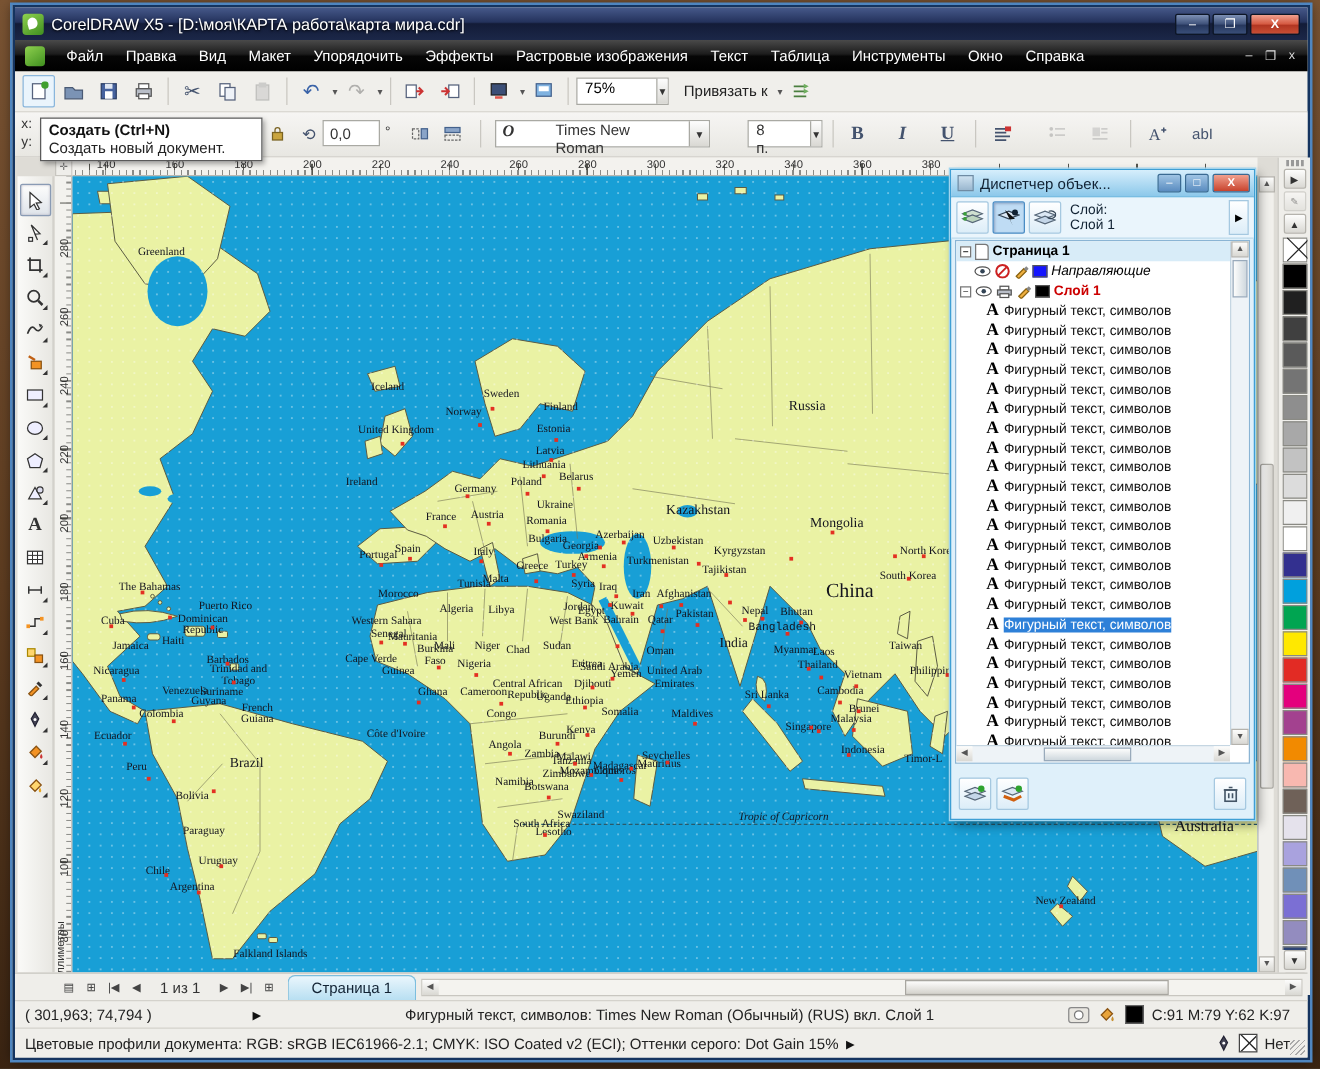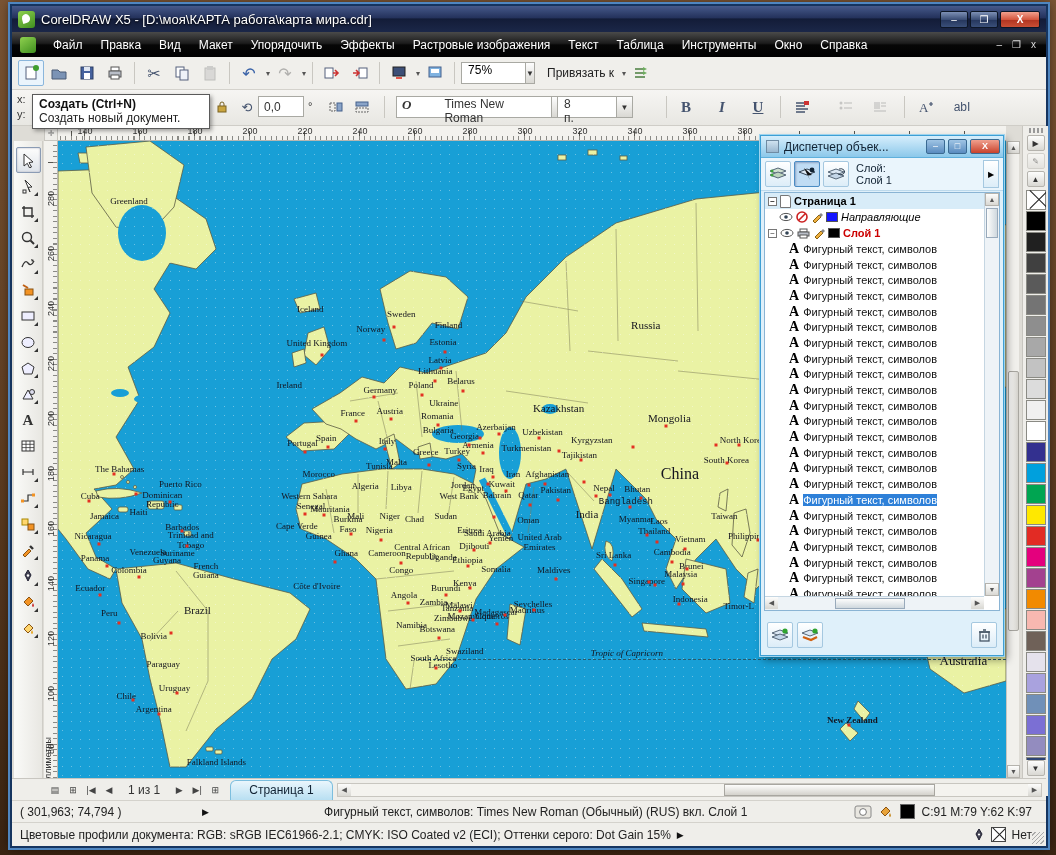--- a/index.html
+++ b/index.html
@@ -309,21 +309,21 @@
           <rect x="1" y="1" width="12" height="4" fill="#8aa4c8" stroke="#44618c"></rect>
           <rect x="1" y="7" width="12" height="4" fill="none" stroke="#666" stroke-dasharray="2 1"></rect>
         </svg>
       </span>
     <span class="psep" style="left:372px"></span>
     <span class="combo" style="position:absolute;left:384px;top:6px;width:172px">
       <i class="serifb" style="padding-left:5px;font-size:13px">O</i>
       <span class="cval">Times New Roman</span>
       <span class="cbtn">▼</span>
     </span>
-    <span class="combo" style="position:absolute;left:545px;top:6px;width:76px">
+    <span class="combo" style="position:absolute;left:586px;top:6px;width:60px">
       <span class="cval">8 п.</span>
       <span class="cbtn">▼</span>
     </span>
     <span class="psep" style="left:654px"></span>
     <span class="pbtnsm serifb" style="left:662px;font-size:15px">B</span>
     <span class="pbtnsm serifb" style="left:698px;font-style:italic;font-size:15px">I</span>
     <span class="pbtnsm serifb" style="left:734px;text-decoration:underline;font-size:15px">U</span>
     <span class="psep" style="left:768px"></span>
     <span class="pbtnsm" style="left:778px">
       <svg width="14" height="12">
@@ -710,21 +710,21 @@
             <span class="mlabel" style="left: 3.4%; top: 70.3%;">Ecuador</span>
             <span class="mlabel" style="left: 5.4%; top: 74.3%;">Peru</span>
             <span class="mlabel" style="left: 14.7%; top: 73.8%; font-size: 11px;">Brazil</span>
             <span class="mlabel" style="left: 10.1%; top: 77.8%;">Bolivia</span>
             <span class="mlabel" style="left: 11.1%; top: 82.2%;">Paraguay</span>
             <span class="mlabel" style="left: 7.2%; top: 87.3%;">Chile</span>
             <span class="mlabel" style="left: 12.3%; top: 86%;">Uruguay</span>
             <span class="mlabel" style="left: 10.1%; top: 89.4%;">Argentina</span>
             <span class="mlabel" style="left: 16.7%; top: 97.6%;">Falkland Islands</span>
             <span class="mlabel" style="left: 95.5%; top: 81.7%; font-size: 13px;">Australia</span>
-            <span class="mlabel" style="left: 83.8%; top: 91%; font-weight: bold;">New Zealand</span>
+            <span class="mlabel" style="left: 83.8%; top: 91%;">New Zealand</span>
             <span class="mlabel" style="left: 60%; top: 80.6%; font-style: italic;">Tropic of Capricorn</span>
             <span class="capdot" style="left: 27.9%; top: 33.6%; background: rgb(227, 48, 34);"></span>
             <span class="capdot" style="left: 35.4%; top: 29.2%; background: rgb(227, 48, 34);"></span>
             <span class="capdot" style="left: 34.4%; top: 31.2%; background: rgb(227, 48, 34);"></span>
             <span class="capdot" style="left: 40.8%; top: 33.2%; background: rgb(227, 48, 34);"></span>
             <span class="capdot" style="left: 40.4%; top: 35.6%; background: rgb(227, 48, 34);"></span>
             <span class="capdot" style="left: 39.8%; top: 37.6%; background: rgb(227, 48, 34);"></span>
             <span class="capdot" style="left: 42.7%; top: 39.2%; background: rgb(227, 48, 34);"></span>
             <span class="capdot" style="left: 38.4%; top: 39.8%; background: rgb(227, 48, 34);"></span>
             <span class="capdot" style="left: 33.3%; top: 40.2%; background: rgb(227, 48, 34);"></span>

